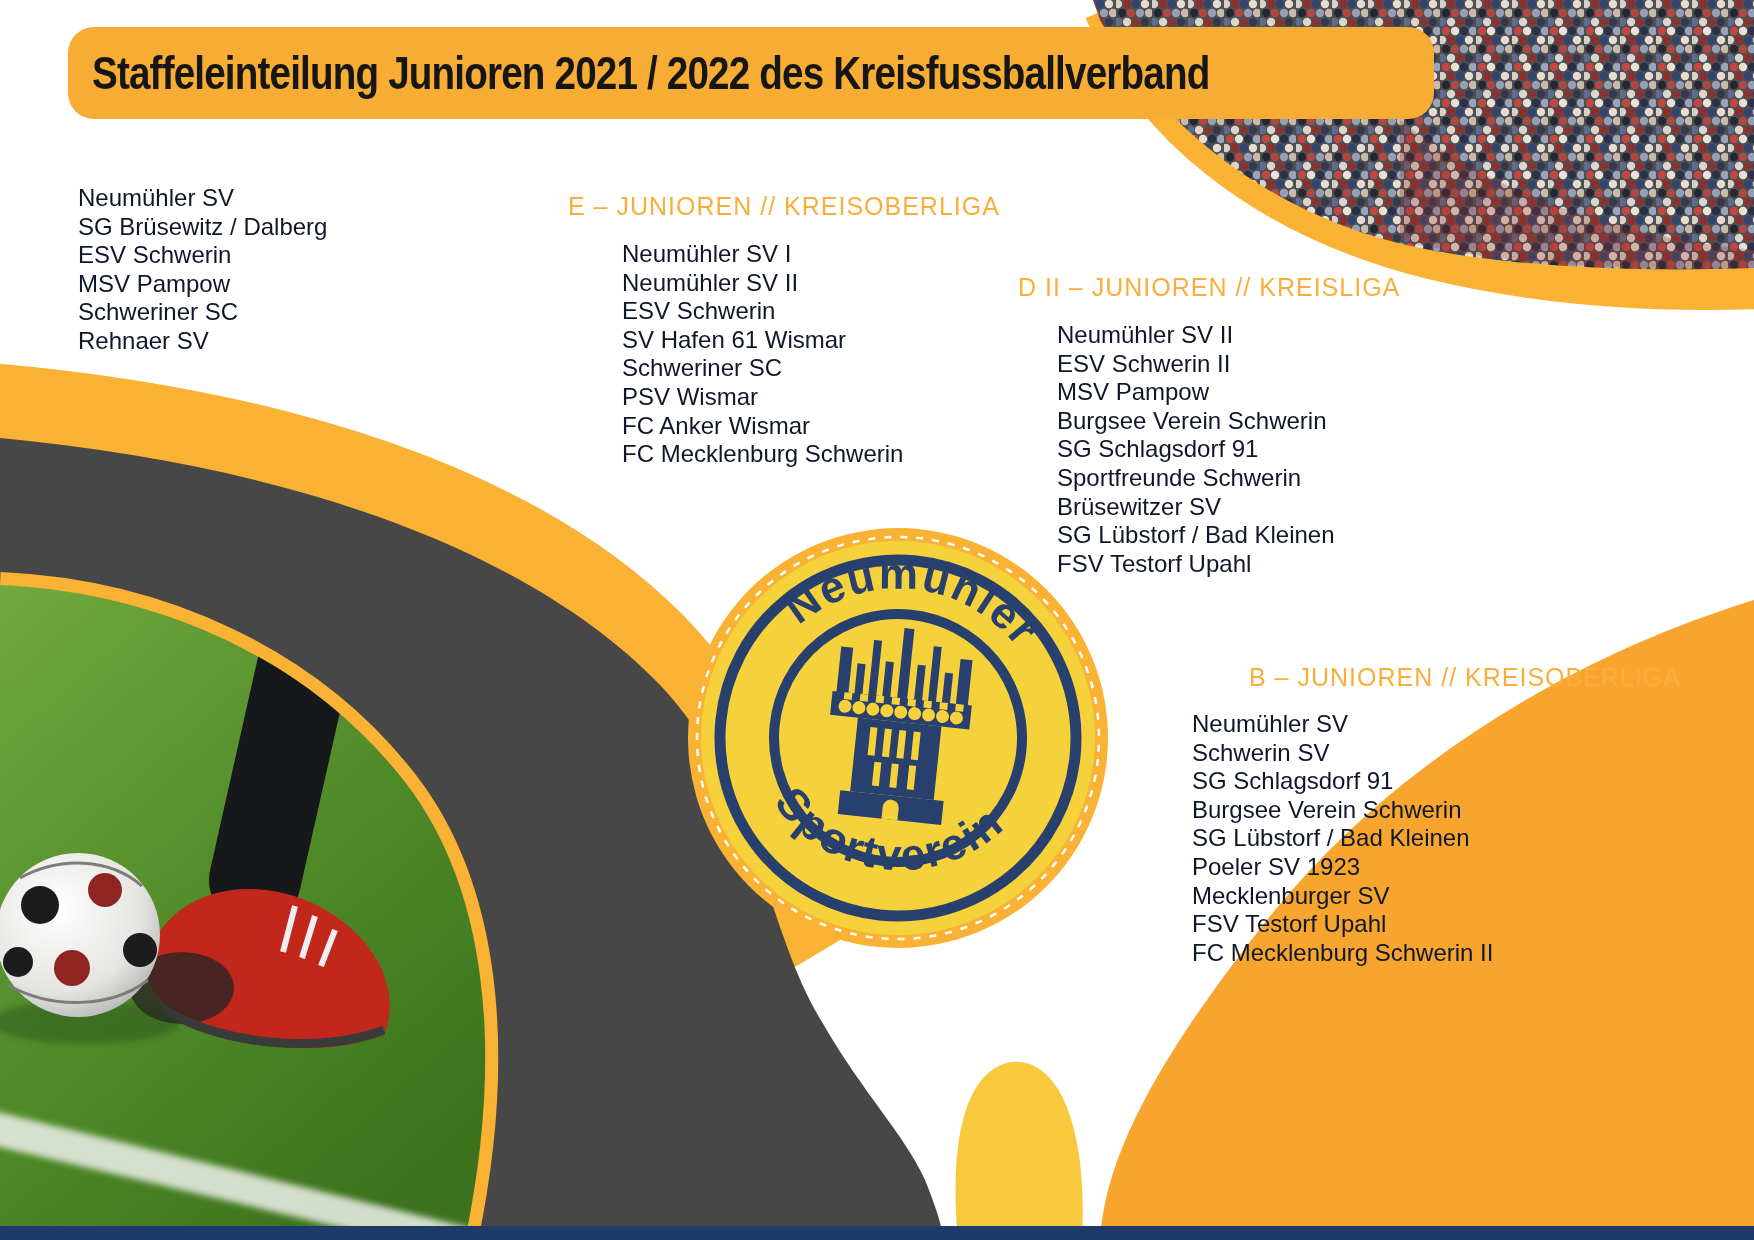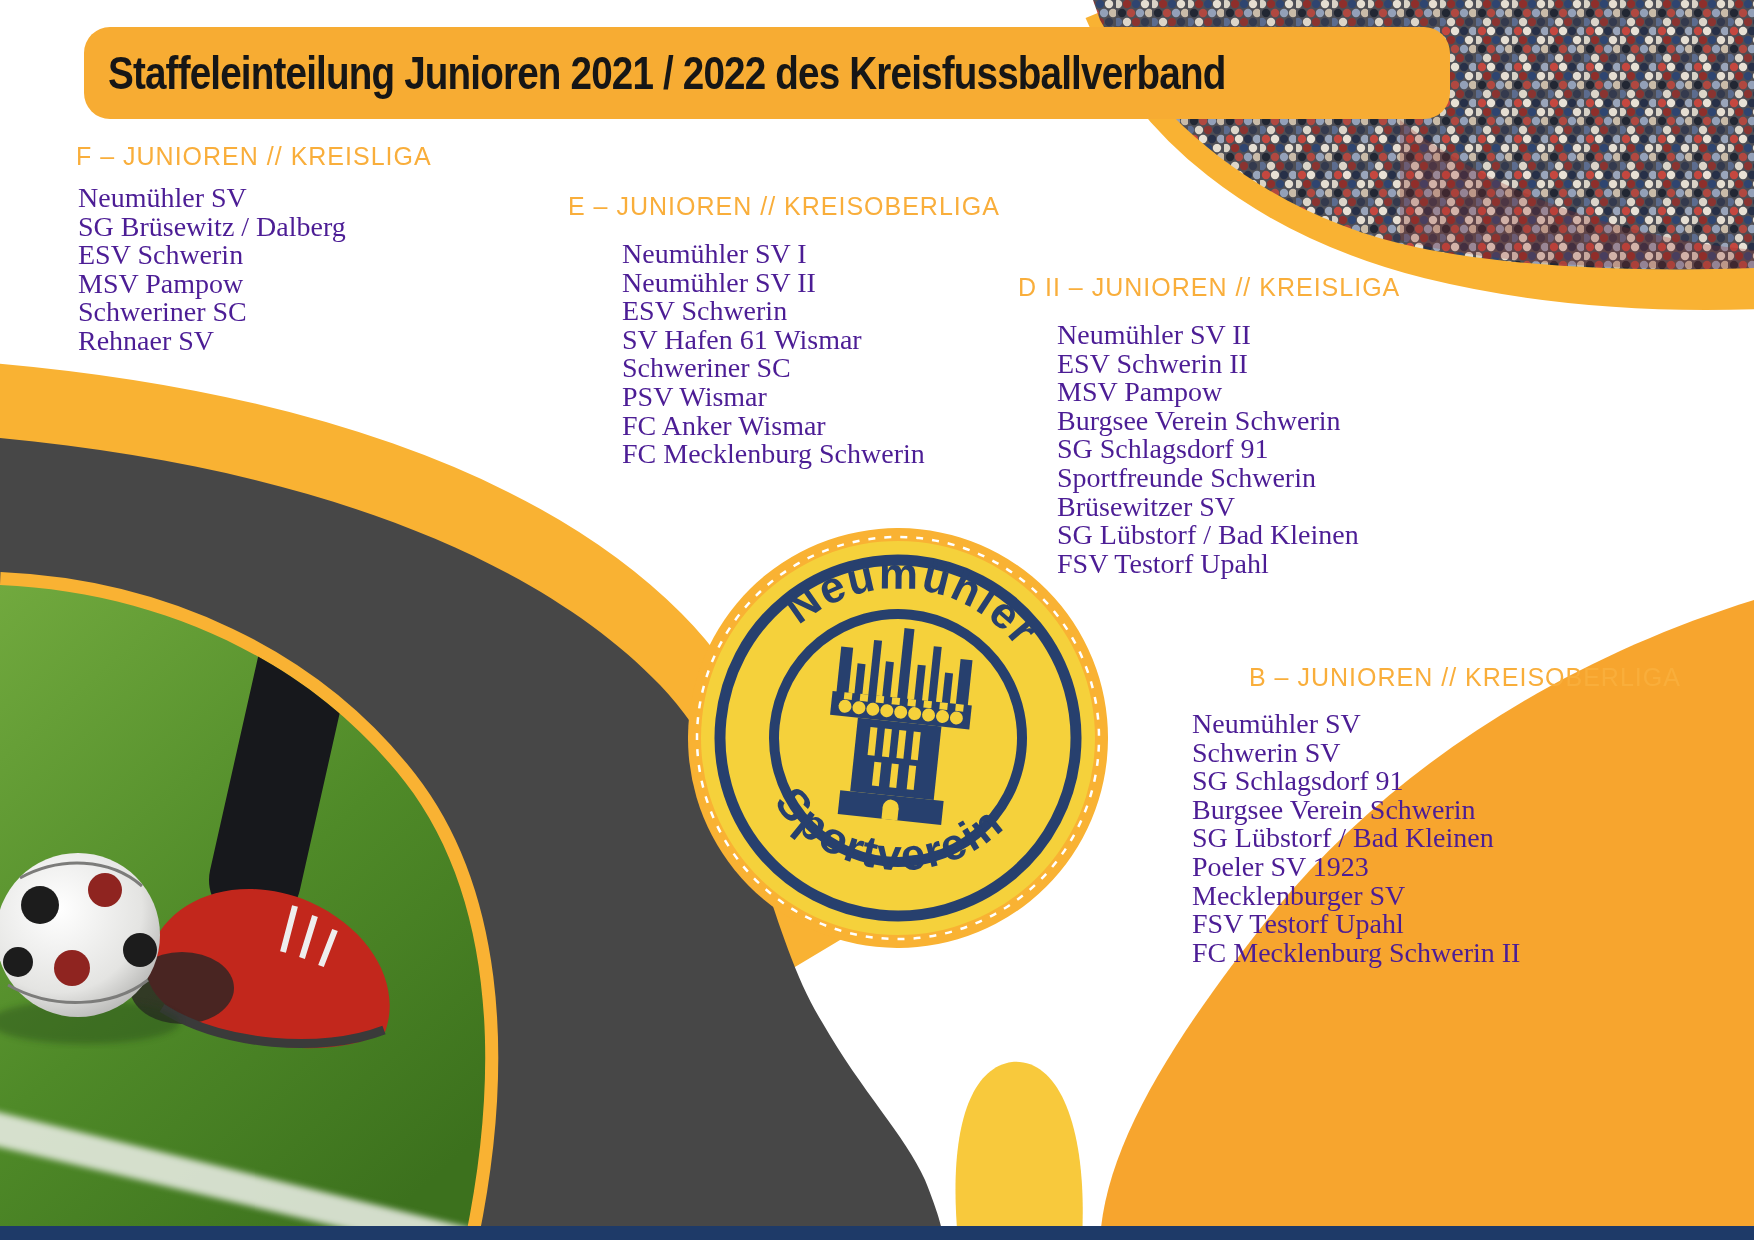--- a/index.html
+++ b/index.html
@@ -1,25 +1,25 @@
 <!DOCTYPE html>
 <html><head>
 <meta charset="utf-8">
 <style>
   html,body{margin:0;padding:0;background:#ffffff;}
   .canvas{position:relative;width:1754px;height:1240px;background:#ffffff;overflow:hidden;
           font-family:"Liberation Sans",sans-serif;}
   .bg{position:absolute;left:0;top:0;z-index:1;}
   .badge{position:absolute;left:688px;top:528px;z-index:4;}
   .banner{position:absolute;left:68px;top:27px;width:1366px;height:92px;background:#F7AC33;
-          border-radius:26px;z-index:6;display:flex;align-items:center;padding-left:24px;box-sizing:border-box;margin-left:16px;}
+          border-radius:26px;z-index:6;display:flex;align-items:center;padding-left:24px;box-sizing:border-box;}
   .banner .title{font-size:46px;font-weight:bold;color:#161616;letter-spacing:-1px;white-space:nowrap;
           transform:scaleX(0.84);transform-origin:left center;}
   .sec-head{position:absolute;z-index:5;color:#F9AE3B;font-size:25px;letter-spacing:1px;white-space:nowrap;}
-  .sec-list{position:absolute;z-index:5;color:#4c1d95;font-size:28px;line-height:28.6px;white-space:nowrap;font-family:Liberation Serif, serif;}
+  .sec-list{position:absolute;z-index:5;color:#0f172a;font-size:24px;line-height:28.6px;white-space:nowrap;}
   .team{white-space:nowrap;}
 </style>
 </head>
 <body>
 
 <div class="canvas">
 
   <svg class="bg" width="1754" height="1240" viewBox="0 0 1754 1240">
     <defs>
       <pattern id="crowd" width="36" height="36" patternUnits="userSpaceOnUse">
@@ -99,21 +99,20 @@
       </g>
     </g>
 
     <rect x="0" y="1226" width="1754" height="14" fill="#1E3A68"></rect>
   </svg>
 
   <div class="banner">
     <span class="title">Staffeleinteilung Junioren 2021 / 2022 des Kreisfussballverband</span>
   </div>
 
-  <div class="sec-head" style="left:76px;top:142px">F – JUNIOREN // KREISLIGA</div>
   <div class="sec-list" style="left:78px;top:184px">
       <div class="team">Neumühler SV</div>
       <div class="team">SG Brüsewitz / Dalberg</div>
       <div class="team">ESV Schwerin</div>
       <div class="team">MSV Pampow</div>
       <div class="team">Schweriner SC</div>
       <div class="team">Rehnaer SV</div>
     </div>
 
   <div class="sec-head" style="left:568px;top:192px">E – JUNIOREN // KREISOBERLIGA</div>

